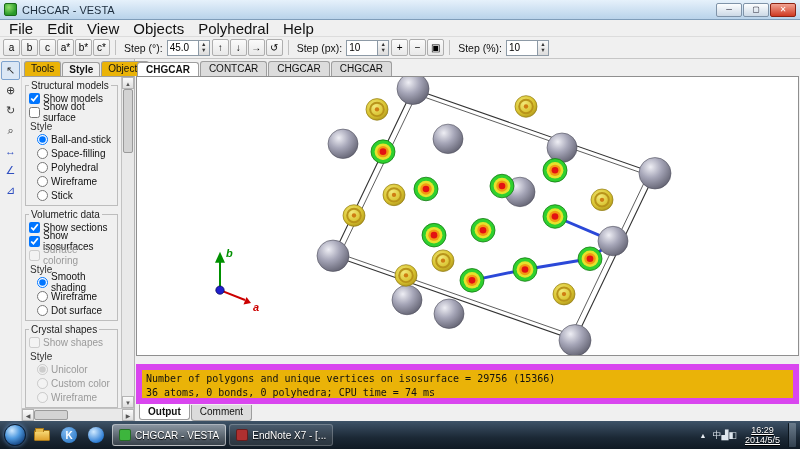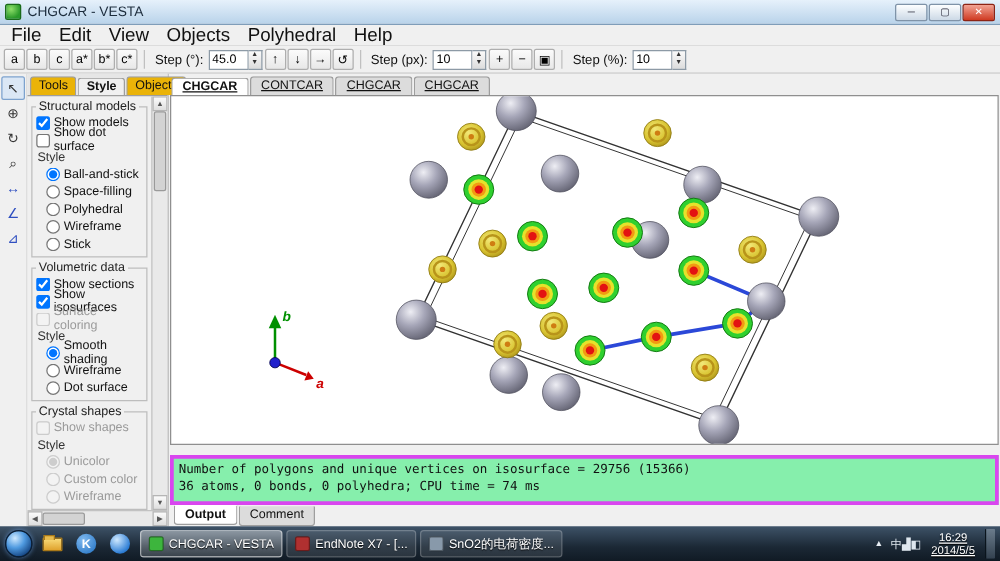--- a/index.html
+++ b/index.html
@@ -62,27 +62,27 @@
               background:linear-gradient(#fbfbfb,#dedede); border:1px solid #b5b5b5; }
   .sb-thumb { height:64px; margin:0 1px; background:#d3d3d3; border:1px solid #9a9a9a; border-radius:2px; }
   .sb-spacer { flex:1; }
   .h-scroll { height:13px; display:flex; background:#e9e9e9; border-top:1px solid #c2c2c2; }
   .h-scroll .sb-arrow { width:12px; height:12px; }
   .sb-thumb-h { width:34px; margin:1px 0; background:#d3d3d3; border:1px solid #9a9a9a; border-radius:2px; }
   .h-spacer { flex:1; }
 
   
   .main { flex:1; display:flex; flex-direction:column; padding:0 1px; min-width:0; }
-  .doc-tabs { height:17px; display:flex; align-items:flex-end; gap:1px; padding-left:1px;text-decoration:underline; }
+  .doc-tabs { height:17px; display:flex; align-items:flex-end; gap:1px; padding-left:1px; }
   .doc-tab { padding:1px 8px 2px; font-size:10px; background:#dcdcdc; border:1px solid #9e9e9e; border-bottom:none;
              border-radius:3px 3px 0 0; }
   .doc-tab.active { background:#fff; position:relative; top:1px; font-weight:bold; }
   .canvas { flex:1; position:relative; background:#fff; border:1px solid #8f8f8f; min-height:0; }
   .canvas svg { position:absolute; inset:0; width:100%; height:100%; }
-  .log { height:40px; margin-top:8px; background:#86efac; border:3px solid #d946ef;
+  .log { height:40px; margin-top:8px; background:#eab308; border:6px solid #d946ef;
          font-family:"DejaVu Sans Mono",monospace; font-size:10px; line-height:14px; padding:2px 4px; white-space:pre; overflow:hidden; }
   .bottom-tabs { height:17px; display:flex; gap:1px; padding:1px 0 0 3px; }
   .bottom-tab { padding:1px 8px; font-size:10px; background:#dcdcdc; border:1px solid #9e9e9e; border-top:none;
                 border-radius:0 0 3px 3px; }
   .bottom-tab.active { background:#fff; font-weight:bold; position:relative; top:-1px; border-top:1px solid #fff; }
 
   
   .taskbar { height:28px; background:linear-gradient(#3e5368,#1b2835 60%,#101a24); display:flex; align-items:center;
              padding:0 2px; gap:4px; }
   .start-orb { width:22px; height:22px; border-radius:50%; margin-left:2px;
@@ -496,24 +496,20 @@
     </div>
     <div class="task-buttons" id="task-buttons">
         <div class="task-btn active">
           <span class="task-icon" style="background: rgb(61, 181, 61);"></span>
           <span class="task-label">CHGCAR - VESTA</span>
         </div>
         <div class="task-btn">
           <span class="task-icon" style="background: rgb(176, 48, 48);"></span>
           <span class="task-label">EndNote X7 - [...</span>
         </div>
-        <div class="task-btn">
-          <span class="task-icon" style="background: rgb(136, 153, 170);"></span>
-          <span class="task-label">SnO2的电荷密度...</span>
-        </div>
       </div>
     <div class="tray">
       <span class="tray-up">▲</span>
       <span id="tray-icons"><span class="tray-icon">中</span><span class="tray-icon">▟</span><span class="tray-icon">◧</span></span>
       <div class="clock">
         <div>16:29</div>
         <div>2014/5/5</div>
       </div>
       <div class="show-desktop"></div>
     </div>

